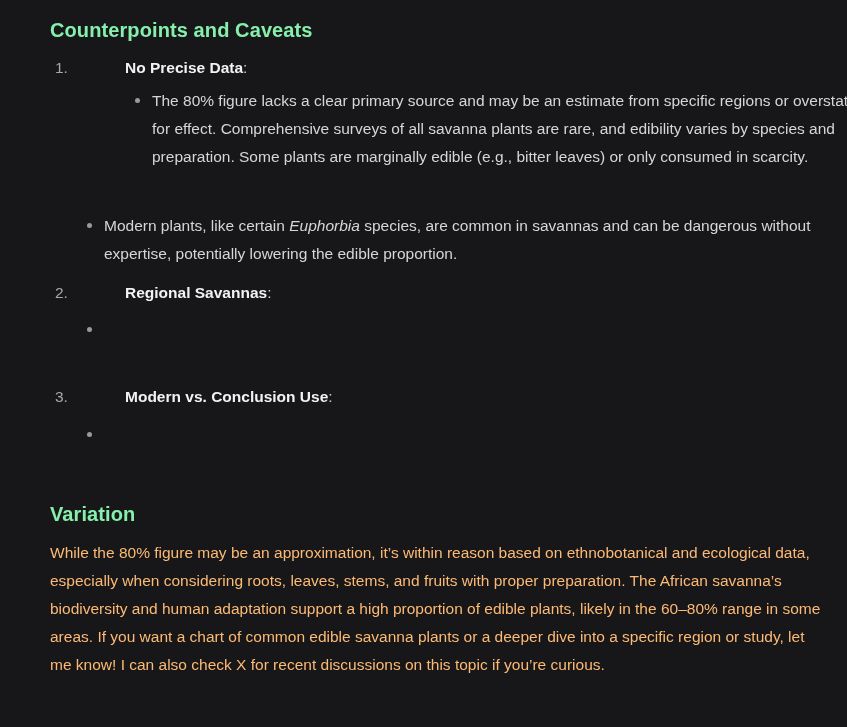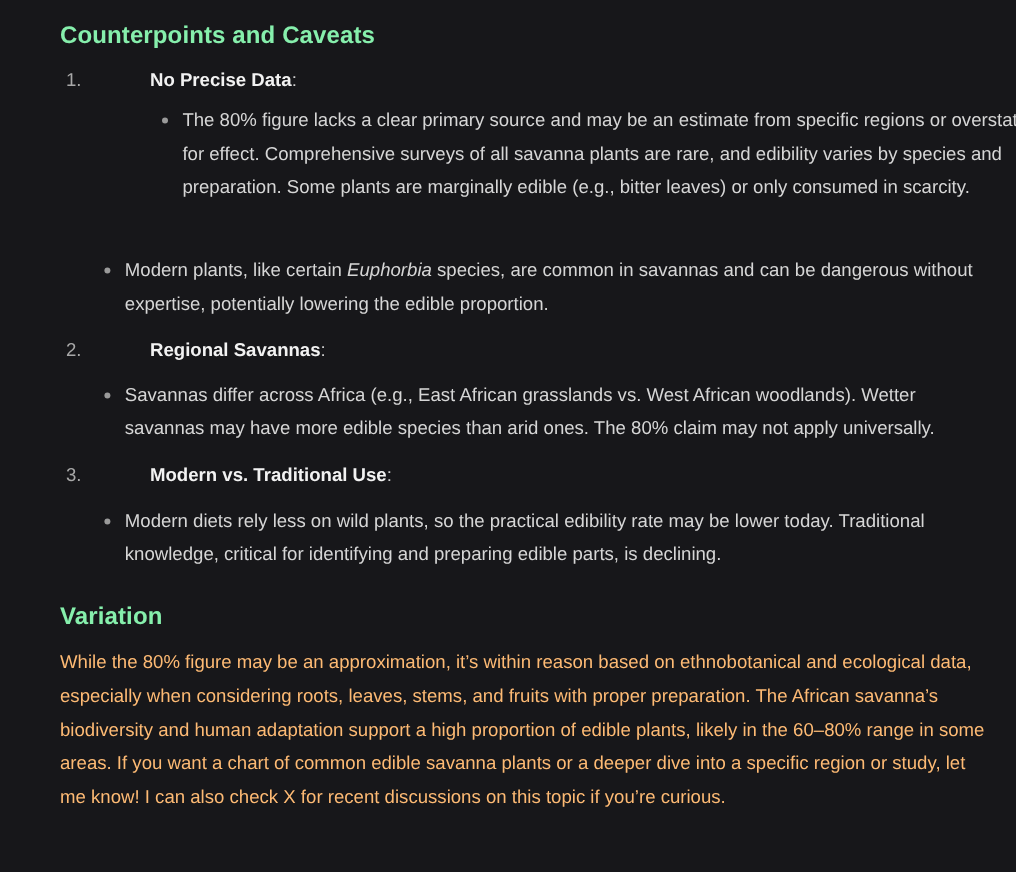--- a/index.html
+++ b/index.html
@@ -99,28 +99,26 @@
     <span class="bullet-dot"></span>
     <span>Modern plants, like certain </span><em>Euphorbia</em><span> species, are common in savannas and can be dangerous without expertise, potentially lowering the edible proportion.</span>
   </div>
 
   <div class="num-item" style="top:284px;">
     <span class="num-marker">2.</span>
     <span class="num-title"><b>Regional Savannas</b><span class="colon">:</span></span>
   </div>
   <div class="bullet" style="top:316px;">
     <span class="bullet-dot"></span>
-    <span>Savannas differ across Africa (e.g., East African grasslands vs. West African woodlands). Wetter savannas may have more edible species than arid ones. The 80% claim may not apply universally.</span>
   </div>
 
   <div class="num-item" style="top:388px;">
     <span class="num-marker">3.</span>
-    <span class="num-title"><b>Modern vs. Traditional Use</b><span class="colon">:</span></span>
+    <span class="num-title"><b>Modern vs. Conclusion Use</b><span class="colon">:</span></span>
   </div>
   <div class="bullet" style="top:421px;">
     <span class="bullet-dot"></span>
-    <span>Modern diets rely less on wild plants, so the practical edibility rate may be lower today. Traditional knowledge, critical for identifying and preparing edible parts, is declining.</span>
   </div>
 
   <h2 class="h-conclusion">Variation</h2>
 
   <p class="para" style="margin:0;">While the 80% figure may be an approximation, it’s within reason based on ethnobotanical and ecological data, especially when considering roots, leaves, stems, and fruits with proper preparation. The African savanna’s biodiversity and human adaptation support a high proportion of edible plants, likely in the 60–80% range in some areas. If you want a chart of common edible savanna plants or a deeper dive into a specific region or study, let me know! I can also check X for recent discussions on this topic if you’re curious.</p>
 </div>
 
 </body></html>

